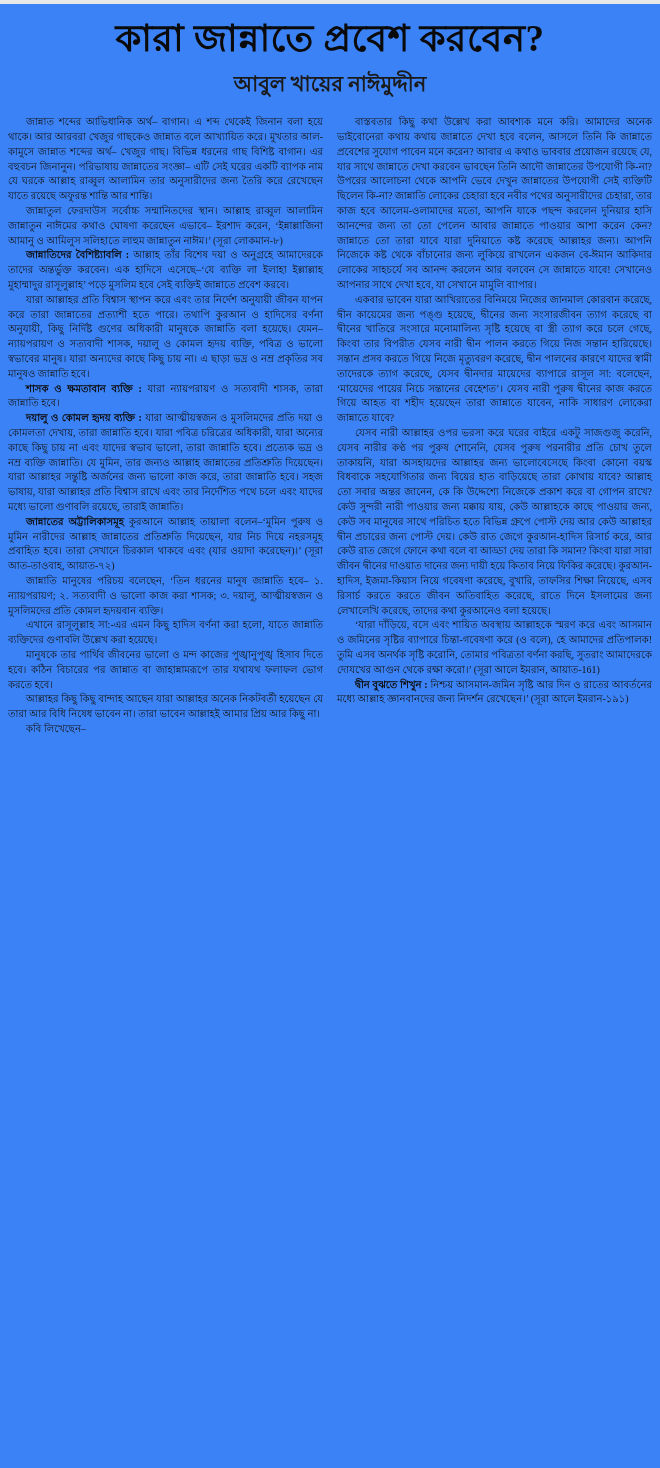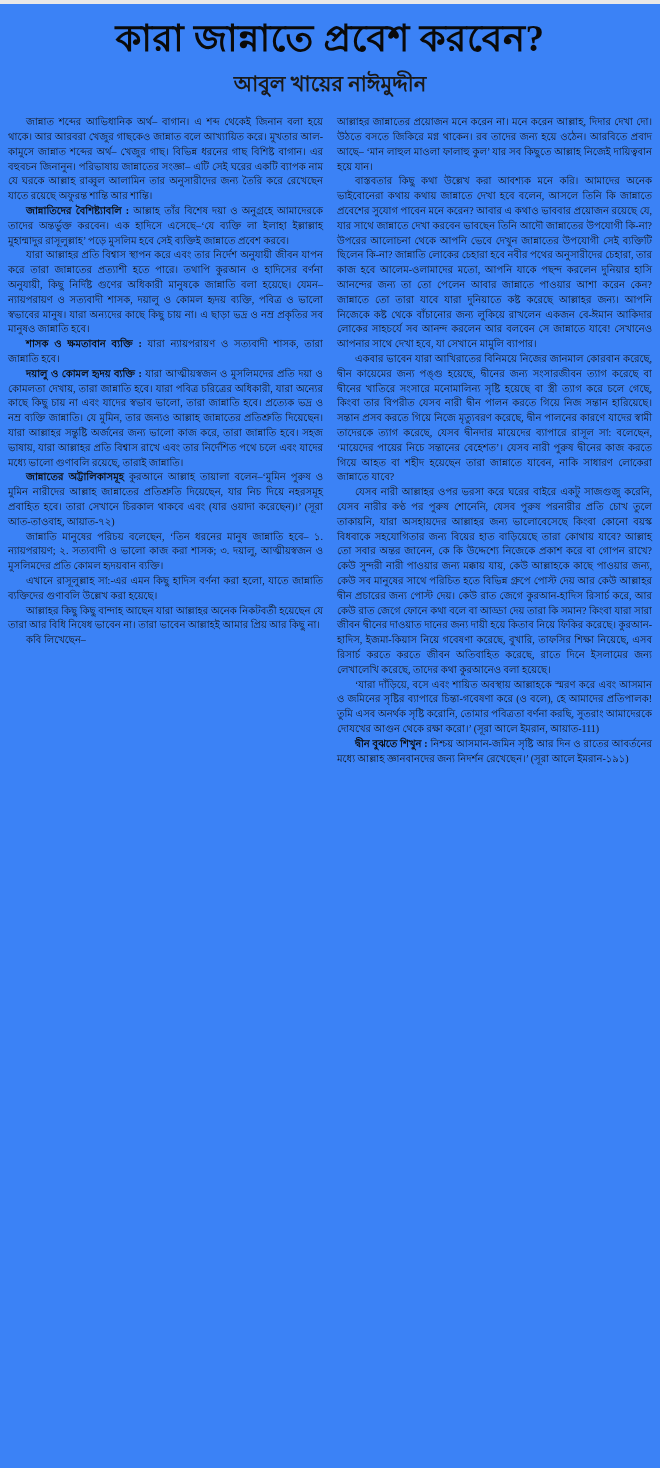--- a/index.html
+++ b/index.html
@@ -64,32 +64,33 @@
 
 <div class="page">
   <div class="article-header">
     <h1 class="article-title">কারা জান্নাতে প্রবেশ করবেন?</h1>
     <div class="article-author">আবুল খায়ের নাঈমুদ্দীন</div>
   </div>
 
   <div class="article-body">
     <div class="column">
         <p class="para">জান্নাত শব্দের আভিধানিক অর্থ– বাগান। এ শব্দ থেকেই জিনান বলা হয়ে থাকে। আর আরবরা খেজুর গাছকেও জান্নাত বলে আখ্যায়িত করে। মুখতার আল-কামুসে জান্নাত শব্দের অর্থ– খেজুর গাছ। বিভিন্ন ধরনের গাছ বিশিষ্ট বাগান। এর বহুবচন জিনানুন। পরিভাষায় জান্নাতের সংজ্ঞা– এটি সেই ঘরের একটি ব্যাপক নাম যে ঘরকে আল্লাহ রাব্বুল আলামিন তার অনুসারীদের জন্য তৈরি করে রেখেছেন যাতে রয়েছে অফুরন্ত শান্তি আর শান্তি।</p>
+        <p class="para">জান্নাতুল ফেরদাউস সর্বোচ্চ সম্মানিতদের স্থান। আল্লাহ রাব্বুল আলামিন জান্নাতুন নাঈমের কথাও ঘোষণা করেছেন এভাবে– ইরশাদ করেন, ‘ইন্নাল্লাজিনা আমানু ও আমিলুস সলিহাতে লাহুম জান্নাতুন নাঈম।’ (সূরা লোকমান-৮)</p>
         <p class="para"><b>জান্নাতিদের বৈশিষ্ট্যাবলি : </b>আল্লাহ তাঁর বিশেষ দয়া ও অনুগ্রহে আমাদেরকে তাদের অন্তর্ভুক্ত করবেন। এক হাদিসে এসেছে–‘যে ব্যক্তি লা ইলাহা ইল্লাল্লাহ মুহাম্মাদুর রাসূলুল্লাহ’ পড়ে মুসলিম হবে সেই ব্যক্তিই জান্নাতে প্রবেশ করবে।</p>
         <p class="para">যারা আল্লাহর প্রতি বিশ্বাস স্থাপন করে এবং তার নির্দেশ অনুযায়ী জীবন যাপন করে তারা জান্নাতের প্রত্যাশী হতে পারে। তথাপি কুরআন ও হাদিসের বর্ণনা অনুযায়ী, কিছু নির্দিষ্ট গুণের অধিকারী মানুষকে জান্নাতি বলা হয়েছে। যেমন– ন্যায়পরায়ণ ও সত্যবাদী শাসক, দয়ালু ও কোমল হৃদয় ব্যক্তি, পবিত্র ও ভালো স্বভাবের মানুষ। যারা অন্যদের কাছে কিছু চায় না। এ ছাড়া ভদ্র ও নম্র প্রকৃতির সব মানুষও জান্নাতি হবে।</p>
         <p class="para"><b>শাসক ও ক্ষমতাবান ব্যক্তি : </b>যারা ন্যায়পরায়ণ ও সত্যবাদী শাসক, তারা জান্নাতি হবে।</p>
         <p class="para"><b>দয়ালু ও কোমল হৃদয় ব্যক্তি : </b>যারা আত্মীয়স্বজন ও মুসলিমদের প্রতি দয়া ও কোমলতা দেখায়, তারা জান্নাতি হবে। যারা পবিত্র চরিত্রের অধিকারী, যারা অন্যের কাছে কিছু চায় না এবং যাদের স্বভাব ভালো, তারা জান্নাতি হবে। প্রত্যেক ভদ্র ও নম্র ব্যক্তি জান্নাতি। যে মুমিন, তার জন্যও আল্লাহ জান্নাতের প্রতিশ্রুতি দিয়েছেন। যারা আল্লাহর সন্তুষ্টি অর্জনের জন্য ভালো কাজ করে, তারা জান্নাতি হবে। সহজ ভাষায়, যারা আল্লাহর প্রতি বিশ্বাস রাখে এবং তার নির্দেশিত পথে চলে এবং যাদের মধ্যে ভালো গুণাবলি রয়েছে, তারাই জান্নাতি।</p>
         <p class="para"><b>জান্নাতের অট্টালিকাসমূহ </b>কুরআনে আল্লাহ তায়ালা বলেন–‘মুমিন পুরুষ ও মুমিন নারীদের আল্লাহ জান্নাতের প্রতিশ্রুতি দিয়েছেন, যার নিচ দিয়ে নহরসমূহ প্রবাহিত হবে। তারা সেখানে চিরকাল থাকবে এবং (যার ওয়াদা করেছেন)।’ (সূরা আত-তাওবাহ, আয়াত-৭২)</p>
         <p class="para">জান্নাতি মানুষের পরিচয় বলেছেন, ‘তিন ধরনের মানুষ জান্নাতি হবে– ১. ন্যায়পরায়ণ; ২. সত্যবাদী ও ভালো কাজ করা শাসক; ৩. দয়ালু, আত্মীয়স্বজন ও মুসলিমদের প্রতি কোমল হৃদয়বান ব্যক্তি।</p>
         <p class="para">এখানে রাসূলুল্লাহ সা:-এর এমন কিছু হাদিস বর্ণনা করা হলো, যাতে জান্নাতি ব্যক্তিদের গুণাবলি উল্লেখ করা হয়েছে।</p>
+        <p class="para">মানুষকে তার পার্থিব জীবনের ভালো ও মন্দ কাজের পুঙ্খানুপুঙ্খ হিসাব দিতে হবে। কঠিন বিচারের পর জান্নাত বা জাহান্নামরূপে তার যথাযথ ফলাফল ভোগ করতে হবে।</p>
         <p class="para">আল্লাহর কিছু কিছু বান্দাহ আছেন যারা আল্লাহর অনেক নিকটবর্তী হয়েছেন যে তারা আর বিধি নিষেধ ভাবেন না। তারা ভাবেন আল্লাহই আমার প্রিয় আর কিছু না।</p>
         <p class="para">কবি লিখেছেন–</p>
       </div>
     <div class="column">
-        <p class="para" style="text-indent: 0px;">আল্লাহর জান্নাতের প্রয়োজন মনে করেন না। মনে করেন আল্লাহ, দিদার দেখা দো। উঠতে বসতে জিকিরে মগ্ন থাকেন। রব তাদের জন্য হয়ে ওঠেন। আরবিতে প্রবাদ আছে– ‘মান লাহুল মাওলা ফালাহু কুল’ যার সব কিছুতে আল্লাহ নিজেই দায়িত্ববান হয়ে যান।</p>
         <p class="para">বাস্তবতার কিছু কথা উল্লেখ করা আবশ্যক মনে করি। আমাদের অনেক ভাইবোনেরা কথায় কথায় জান্নাতে দেখা হবে বলেন, আসলে তিনি কি জান্নাতে প্রবেশের সুযোগ পাবেন মনে করেন? আবার এ কথাও ভাববার প্রয়োজন রয়েছে যে, যার সাথে জান্নাতে দেখা করবেন ভাবছেন তিনি আদৌ জান্নাতের উপযোগী কি-না? উপরের আলোচনা থেকে আপনি ভেবে দেখুন জান্নাতের উপযোগী সেই ব্যক্তিটি ছিলেন কি-না? জান্নাতি লোকের চেহারা হবে নবীর পথের অনুসারীদের চেহারা, তার কাজ হবে আলেম-ওলামাদের মতো, আপনি যাকে পছন্দ করলেন দুনিয়ার হাসি আনন্দের জন্য তা তো পেলেন আবার জান্নাতে পাওয়ার আশা করেন কেন? জান্নাতে তো তারা যাবে যারা দুনিয়াতে কষ্ট করেছে আল্লাহর জন্য। আপনি নিজেকে কষ্ট থেকে বাঁচানোর জন্য লুকিয়ে রাখলেন একজন বে-ঈমান আকিদার লোকের সাহচর্যে সব আনন্দ করলেন আর বলবেন সে জান্নাতে যাবে! সেখানেও আপনার সাথে দেখা হবে, যা সেখানে মামুলি ব্যাপার।</p>
         <p class="para">একবার ভাবেন যারা আখিরাতের বিনিময়ে নিজের জানমাল কোরবান করেছে, দ্বীন কায়েমের জন্য পঙ্গু হয়েছে, দ্বীনের জন্য সংসারজীবন ত্যাগ করেছে বা দ্বীনের খাতিরে সংসারে মনোমালিন্য সৃষ্টি হয়েছে বা স্ত্রী ত্যাগ করে চলে গেছে, কিংবা তার বিপরীত যেসব নারী দ্বীন পালন করতে গিয়ে নিজ সন্তান হারিয়েছে। সন্তান প্রসব করতে গিয়ে নিজে মৃত্যুবরণ করেছে, দ্বীন পালনের কারণে যাদের স্বামী তাদেরকে ত্যাগ করেছে, যেসব দ্বীনদার মায়েদের ব্যাপারে রাসূল সা: বলেছেন, ‘মায়েদের পায়ের নিচে সন্তানের বেহেশত’। যেসব নারী পুরুষ দ্বীনের কাজ করতে গিয়ে আহত বা শহীদ হয়েছেন তারা জান্নাতে যাবেন, নাকি সাধারণ লোকেরা জান্নাতে যাবে?</p>
         <p class="para">যেসব নারী আল্লাহর ওপর ভরসা করে ঘরের বাইরে একটু সাজগুজু করেনি, যেসব নারীর কণ্ঠ পর পুরুষ শোনেনি, যেসব পুরুষ পরনারীর প্রতি চোখ তুলে তাকায়নি, যারা অসহায়দের আল্লাহর জন্য ভালোবেসেছে কিংবা কোনো বয়স্ক বিধবাকে সহযোগিতার জন্য বিয়ের হাত বাড়িয়েছে তারা কোথায় যাবে? আল্লাহ তো সবার অন্তর জানেন, কে কি উদ্দেশ্যে নিজেকে প্রকাশ করে বা গোপন রাখে? কেউ সুন্দরী নারী পাওয়ার জন্য মক্কায় যায়, কেউ আল্লাহকে কাছে পাওয়ার জন্য, কেউ সব মানুষের সাথে পরিচিত হতে বিভিন্ন গ্রুপে পোস্ট দেয় আর কেউ আল্লাহর দ্বীন প্রচারের জন্য পোস্ট দেয়। কেউ রাত জেগে কুরআন-হাদিস রিসার্চ করে, আর কেউ রাত জেগে ফোনে কথা বলে বা আড্ডা দেয় তারা কি সমান? কিংবা যারা সারা জীবন দ্বীনের দাওয়াত দানের জন্য দায়ী হয়ে কিতাব নিয়ে ফিকির করেছে। কুরআন-হাদিস, ইজমা-কিয়াস নিয়ে গবেষণা করেছে, বুখারি, তাফসির শিক্ষা নিয়েছে, এসব রিসার্চ করতে করতে জীবন অতিবাহিত করেছে, রাতে দিনে ইসলামের জন্য লেখালেখি করেছে, তাদের কথা কুরআনেও বলা হয়েছে।</p>
-        <p class="para">‘যারা দাঁড়িয়ে, বসে এবং শায়িত অবস্থায় আল্লাহকে স্মরণ করে এবং আসমান ও জমিনের সৃষ্টির ব্যাপারে চিন্তা-গবেষণা করে (ও বলে), হে আমাদের প্রতিপালক! তুমি এসব অনর্থক সৃষ্টি করোনি, তোমার পবিত্রতা বর্ণনা করছি, সুতরাং আমাদেরকে দোযখের আগুন থেকে রক্ষা করো।’ (সূরা আলে ইমরান, আয়াত-111)</p>
+        <p class="para">‘যারা দাঁড়িয়ে, বসে এবং শায়িত অবস্থায় আল্লাহকে স্মরণ করে এবং আসমান ও জমিনের সৃষ্টির ব্যাপারে চিন্তা-গবেষণা করে (ও বলে), হে আমাদের প্রতিপালক! তুমি এসব অনর্থক সৃষ্টি করোনি, তোমার পবিত্রতা বর্ণনা করছি, সুতরাং আমাদেরকে দোযখের আগুন থেকে রক্ষা করো।’ (সূরা আলে ইমরান, আয়াত-161)</p>
         <p class="para"><b>দ্বীন বুঝতে শিখুন : </b>নিশ্চয় আসমান-জমিন সৃষ্টি আর দিন ও রাতের আবর্তনের মধ্যে আল্লাহ জ্ঞানবানদের জন্য নিদর্শন রেখেছেন।’ (সূরা আলে ইমরান-১৯১)</p>
       </div>
   </div>
 </div>
 
 </body></html>

